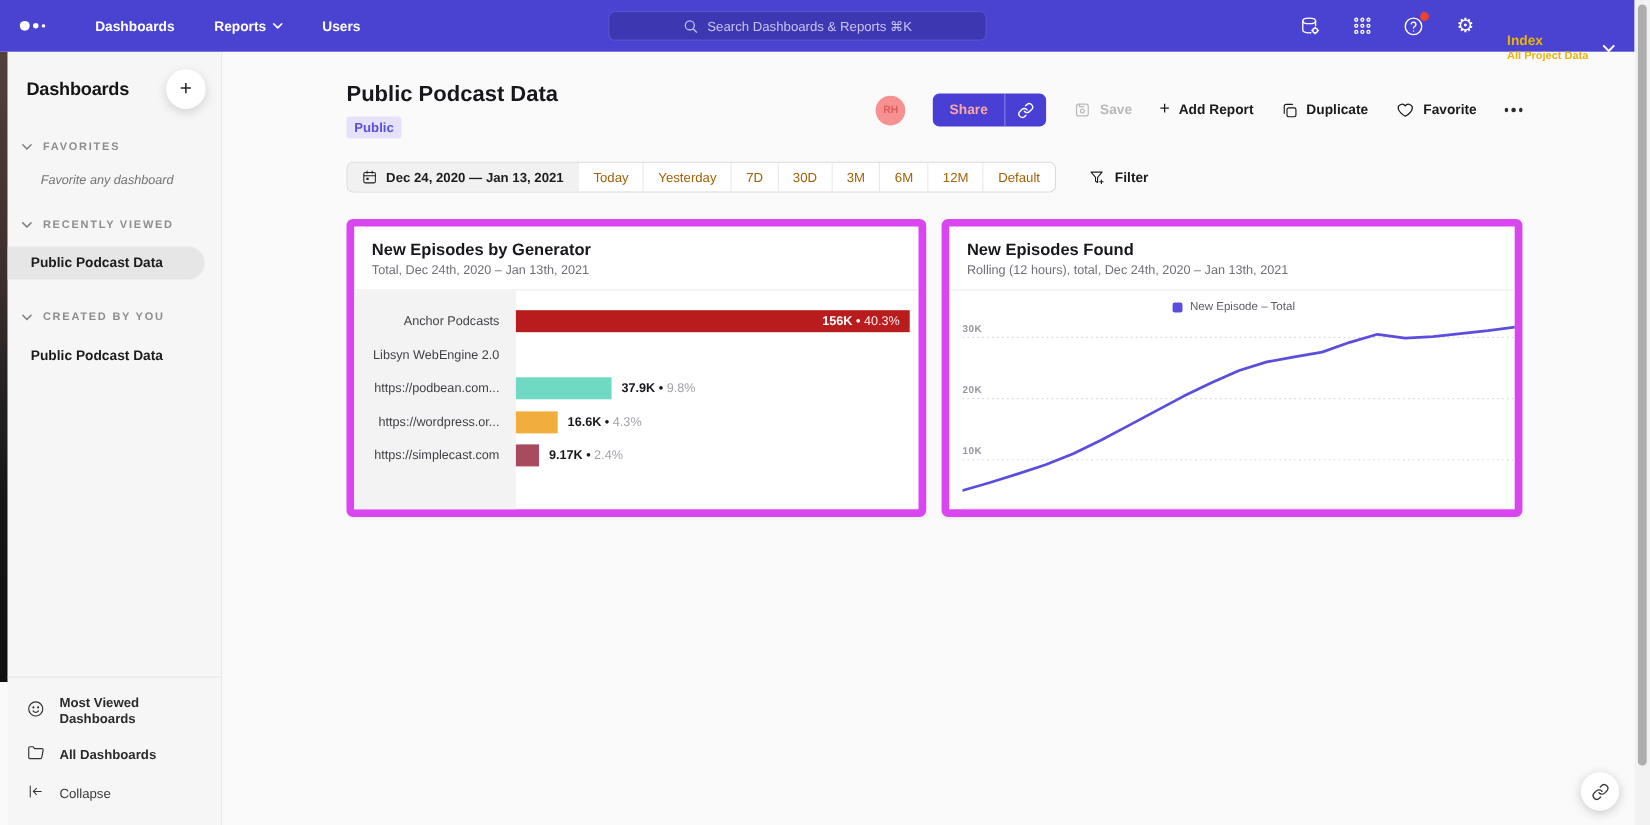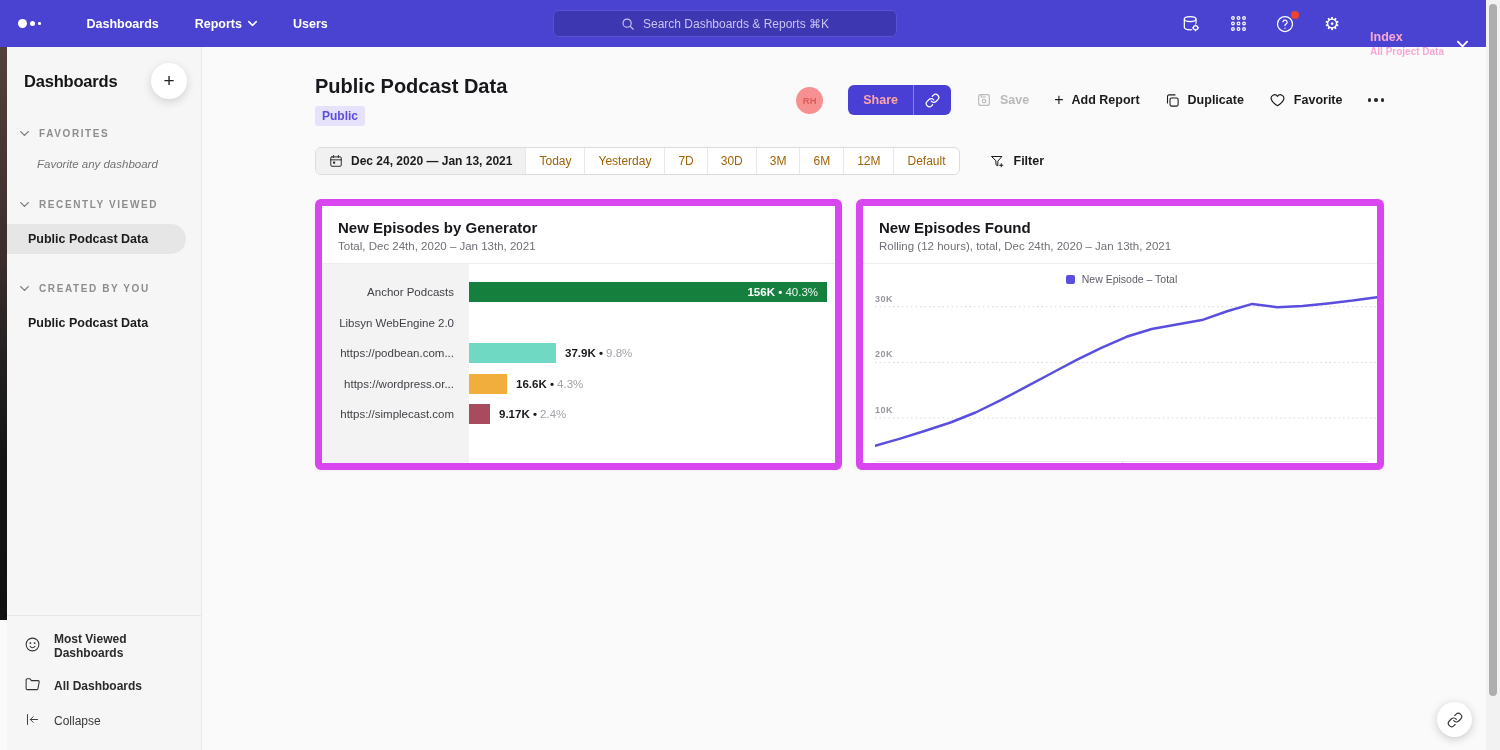--- a/index.html
+++ b/index.html
@@ -21,21 +21,21 @@
                 border-radius:6px; background:#3d37b2; border:1px solid #5a53cf;
                 display:flex; align-items:center; justify-content:center; gap:8px;
                 color:#c8c4f1; font-size:12px; cursor:text; }
   .nav-right { margin-left:auto; display:flex; align-items:center; gap:25px; }
   .nav-icon-btn { position:relative; display:flex; align-items:center; justify-content:center;
                   width:22px; height:22px; cursor:pointer; }
   .nav-icon-btn svg { stroke:#fff; fill:none; stroke-width:1.5; stroke-linecap:round; stroke-linejoin:round; }
   .badge-dot { position:absolute; top:-2px; right:-3px; width:8px; height:8px; border-radius:50%;
                background:#f0432c; }
   .gear-glyph { font-family:"DejaVu Sans", sans-serif; color:#fff; font-size:18px; line-height:1; }
-  .workspace { display:flex; align-items:center; gap:13px; color:#f9a8d4; cursor:pointer; margin-left:2px;margin-top:40px; }
+  .workspace { display:flex; align-items:center; gap:13px; color:#eab308; cursor:pointer; margin-left:2px;margin-top:40px; }
   .ws-name { font-size:12.5px; font-weight:700; }
   .ws-sub  { font-size:10px; font-weight:600; margin-top:2px; }
 
   
   .scroll-track { position:absolute; top:0; right:0; bottom:0; width:14px; background:#f2f2f2; z-index:10; }
   .scroll-thumb { position:absolute; top:4px; left:3px; width:8px; height:692px; border-radius:4px; background:#aeaeae; }
 
   
   .left-strip { position:absolute; left:0; top:47px; width:7px; height:573px;
       background:linear-gradient(180deg,#54403b 0%,#493634 18%,#3a2d2c 38%,#232021 55%,#151515 72%,#101010 100%); }
@@ -372,21 +372,21 @@
         <div class="card-head">
           <div class="card-title">New Episodes by Generator</div>
           <div class="card-sub">Total, Dec 24th, 2020 – Jan 13th, 2021</div>
         </div>
         <div class="bar-body">
           <div class="bar-label-col"></div>
           <div class="bar-rows" id="bar-rows">
               <div class="bar-row">
                 <div class="bar-row-label">Anchor Podcasts</div>
                 <div class="bar-track">
-                  <div class="bar" style="width: 358px; background: #15803d;">
+                  <div class="bar" style="width: 358px; background: #b91c1c;">
                     <span class="bar-val-in"><b>156K</b> • <span class="pct">40.3%</span></span>
                   </div>
                 </div>
               </div>
               <div class="bar-row">
                 <div class="bar-row-label">Libsyn WebEngine 2.0</div>
               </div>
               <div class="bar-row">
                 <div class="bar-row-label">https://podbean.com...</div>
                 <div class="bar-track">

